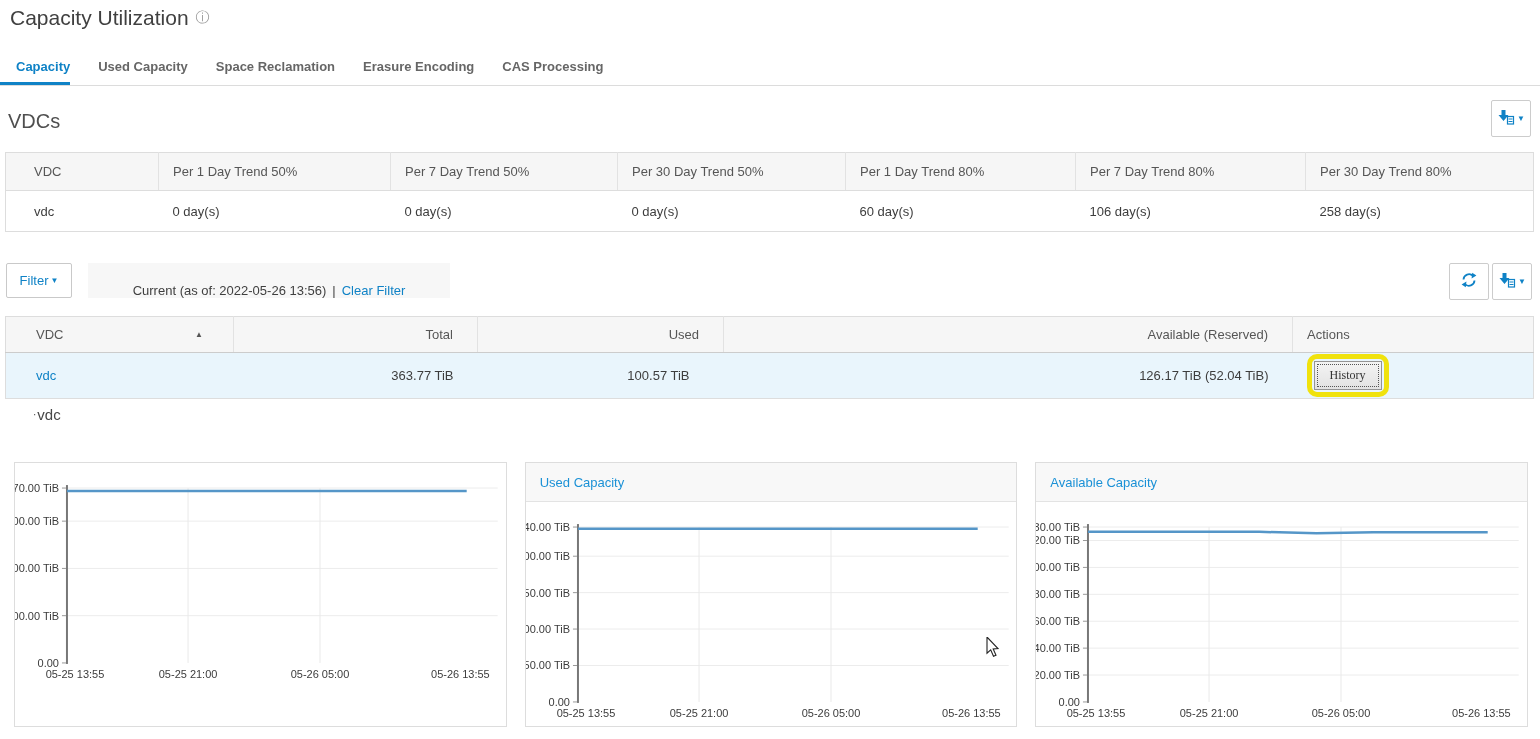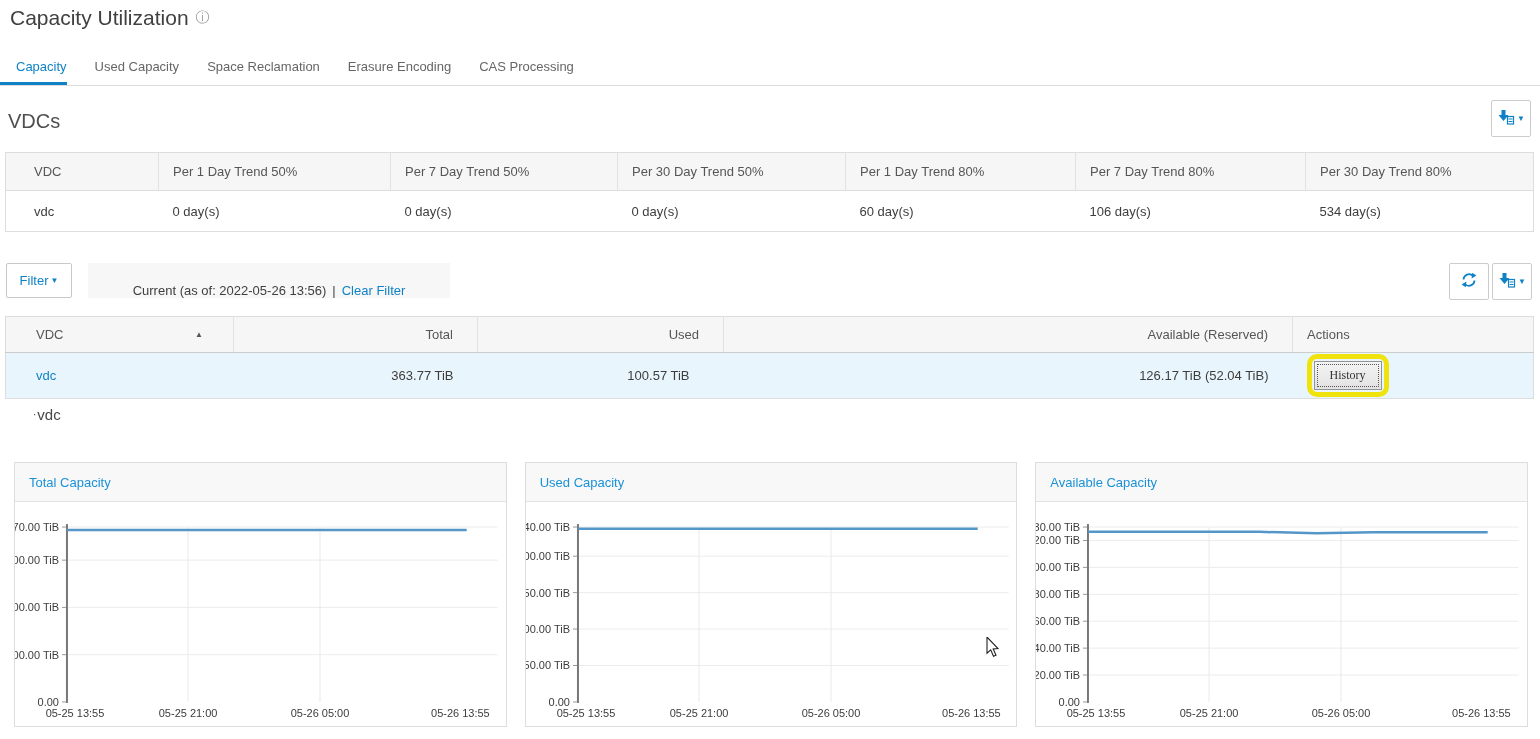--- a/index.html
+++ b/index.html
@@ -6,21 +6,21 @@
   html,body { background:#fff; }
   body { font-family:"Liberation Sans", sans-serif; color:#3d3d3d; }
   #page { position:relative; width:1540px; height:739px; background:#fff; overflow:hidden; }
 
   
   .page-title { position:absolute; left:10px; top:6px; font-size:21px; color:#404040; }
   .info-glyph { font-size:14px; color:#9a9a9a; margin-left:7px; vertical-align:3px; }
 
   
   .tabs { position:absolute; left:0; top:48px; width:1540px; height:38px; border-bottom:1px solid #dcdcdc; display:flex; align-items:flex-end; }
-  .tab { font-size:13px; color:#666; padding:10px 0 11px 0; margin-right:28px; cursor:pointer; }
+  .tab { font-size:13px; color:#666; padding:10px 0 11px 0; margin-right:28px; cursor:pointer;font-weight:bold; }
   .tab.first { padding-left:16px; }
   .tab.active { color:#0f82c6; box-shadow: inset 0 -3px 0 #0f82c6; }
 
   
   .vdcs-heading { position:absolute; left:8px; top:110px; font-size:20px; color:#4f4f4f; }
   .icon-btn { position:absolute; width:40px; height:37px; background:#fff; border:1px solid #ccc; border-radius:2px; display:flex; align-items:center; justify-content:center; cursor:pointer; }
   .btn-export-top { left:1491px; top:100px; }
   .btn-refresh { left:1449px; top:263px; }
   .btn-export-mid { left:1492px; top:263px; }
   .caret { font-size:8px; color:#0f82c6; margin-left:2px; }
@@ -120,21 +120,21 @@
       </tr>
     </thead>
     <tbody>
       <tr>
         <td class="col-first">vdc</td>
         <td>0 day(s)</td>
         <td>0 day(s)</td>
         <td>0 day(s)</td>
         <td>60 day(s)</td>
         <td>106 day(s)</td>
-        <td>534 day(s)</td>
+        <td>258 day(s)</td>
       </tr>
     </tbody>
   </table>
 
   <div class="filter-btn">
     <span>Filter</span>
     <span class="caret">▼</span>
   </div>
   <div class="filter-status">
     <span>Current (as of: 2022-05-26 13:56)</span>
@@ -199,21 +199,20 @@
       </tr>
     </tbody>
   </table>
 
   <div class="detail-heading">
     <span class="bullet">·</span><span>vdc</span>
   </div>
 
   <div class="charts">
     <div class="chart-panel">
-      <div class="chart-head">Total Capacity</div>
       <svg class="chart-svg" viewBox="0 0 491 224">
           <line x1="52" y1="25" x2="483" y2="25" stroke="#ececec"></line>
           <line x1="52" y1="58.1081081081081" x2="483" y2="58.1081081081081" stroke="#ececec"></line>
           <line x1="52" y1="105.4054054054054" x2="483" y2="105.4054054054054" stroke="#ececec"></line>
           <line x1="52" y1="152.7027027027027" x2="483" y2="152.7027027027027" stroke="#ececec"></line>
           <line x1="173.2" y1="25" x2="173.2" y2="200" stroke="#e9e9e9"></line>
           <line x1="305.2" y1="25" x2="305.2" y2="200" stroke="#e9e9e9"></line>
           <line x1="52" y1="22" x2="52" y2="201" stroke="#777" stroke-width="2"></line>
           <line x1="47" y1="25" x2="51" y2="25" stroke="#999"></line>
           <text x="44" y="29" text-anchor="end" font-size="11" fill="#3c3c3c">370.00 TiB</text>

